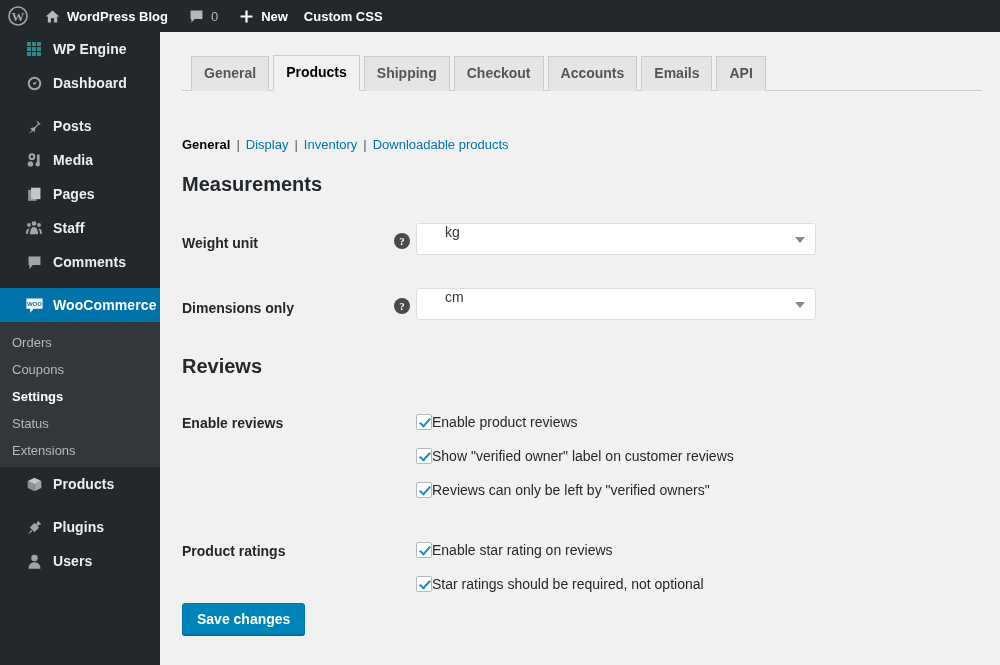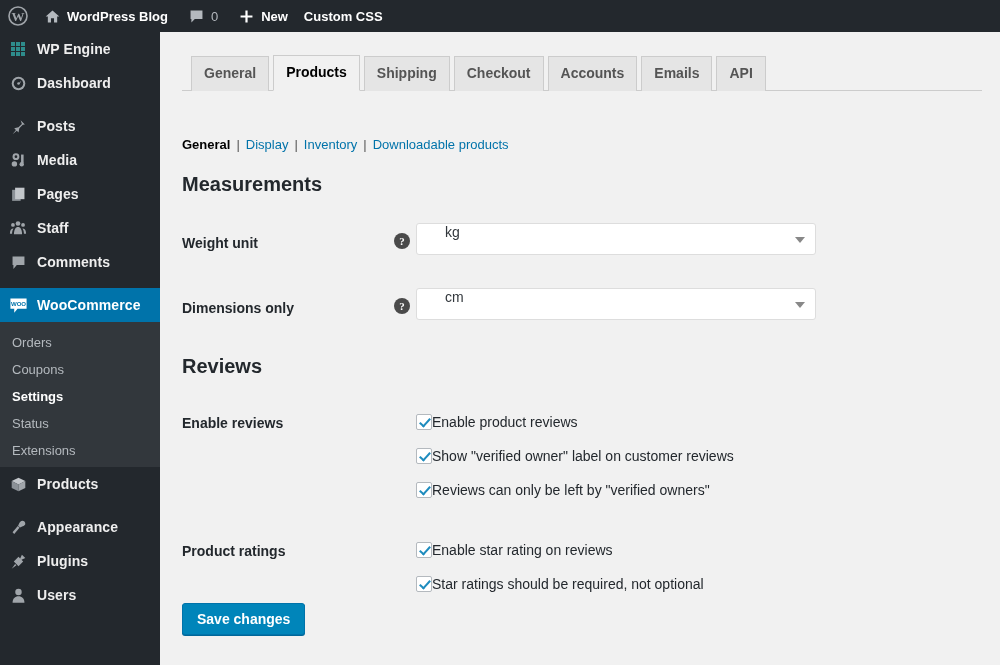--- a/index.html
+++ b/index.html
@@ -34,21 +34,21 @@
     position: absolute; top: 32px; left: 0;
     width: 160px; height: 633px;
     background: #23282d;
     font-size: 14px;
   }
   .menu-row {
     position: relative;
     display: flex; align-items: center;
     height: 34px;
     color: #eee;
-    padding-left: 8px;
+    padding-left: 24px;
     gap: 9px;
     cursor: pointer;
     white-space: nowrap;
   }
   .menu-row .mi {
     width: 20px; height: 20px;
     display: flex; align-items: center; justify-content: center;
     color: #a0a5aa;
     flex: 0 0 20px;
   }
@@ -358,29 +358,20 @@
           <path d="M10 2 L18 6 L10 10 L2 6 Z" fill="#c3c7cb"></path>
           <path d="M2 6 L10 10 L10 18 L2 14 Z" fill="#8b9197"></path>
           <path d="M18 6 L10 10 L10 18 L18 14 Z" fill="#a0a5aa"></path>
         </svg>
     </span>
     <span class="ml">Products</span>
   </div>
 
   <div class="menu-gap"></div>
 
-  <div class="menu-row">
-    <span class="mi">
-      <svg width="17" height="17" viewBox="0 0 20 20">
-          <path d="M14.5 2 C16.5 2 18 3.5 18 5.5 C18 7 16.5 8 15 8.6 L11.8 10 L9.5 7.8 L11 4.8 C11.7 3.3 13 2 14.5 2 Z" fill="#a0a5aa"></path>
-          <path d="M9.2 8.3 L11.2 10.3 L5 17.5 L3 15.5 Z" fill="#a0a5aa"></path>
-        </svg>
-    </span>
-    <span class="ml">Appearance</span>
-  </div>
 
   <div class="menu-row">
     <span class="mi">
       <svg width="17" height="17" viewBox="0 0 20 20">
           <path d="M14 2 L18 6 L13.5 8 L15.5 10 L10 15.5 L4.5 10 L10 4.5 L12 6.5 Z" fill="#a0a5aa"></path>
           <path d="M6 13 L2 18.5 L7.5 14.5 Z" fill="#a0a5aa"></path>
         </svg>
     </span>
     <span class="ml">Plugins</span>
   </div>

